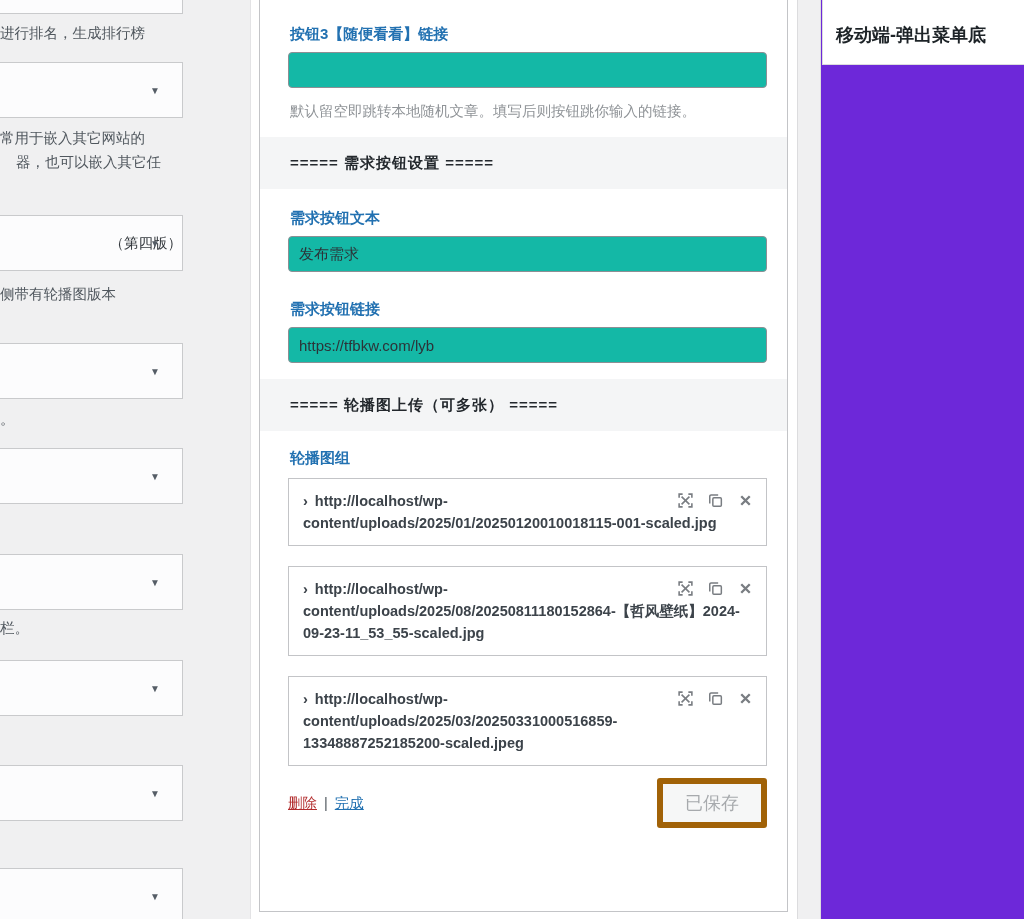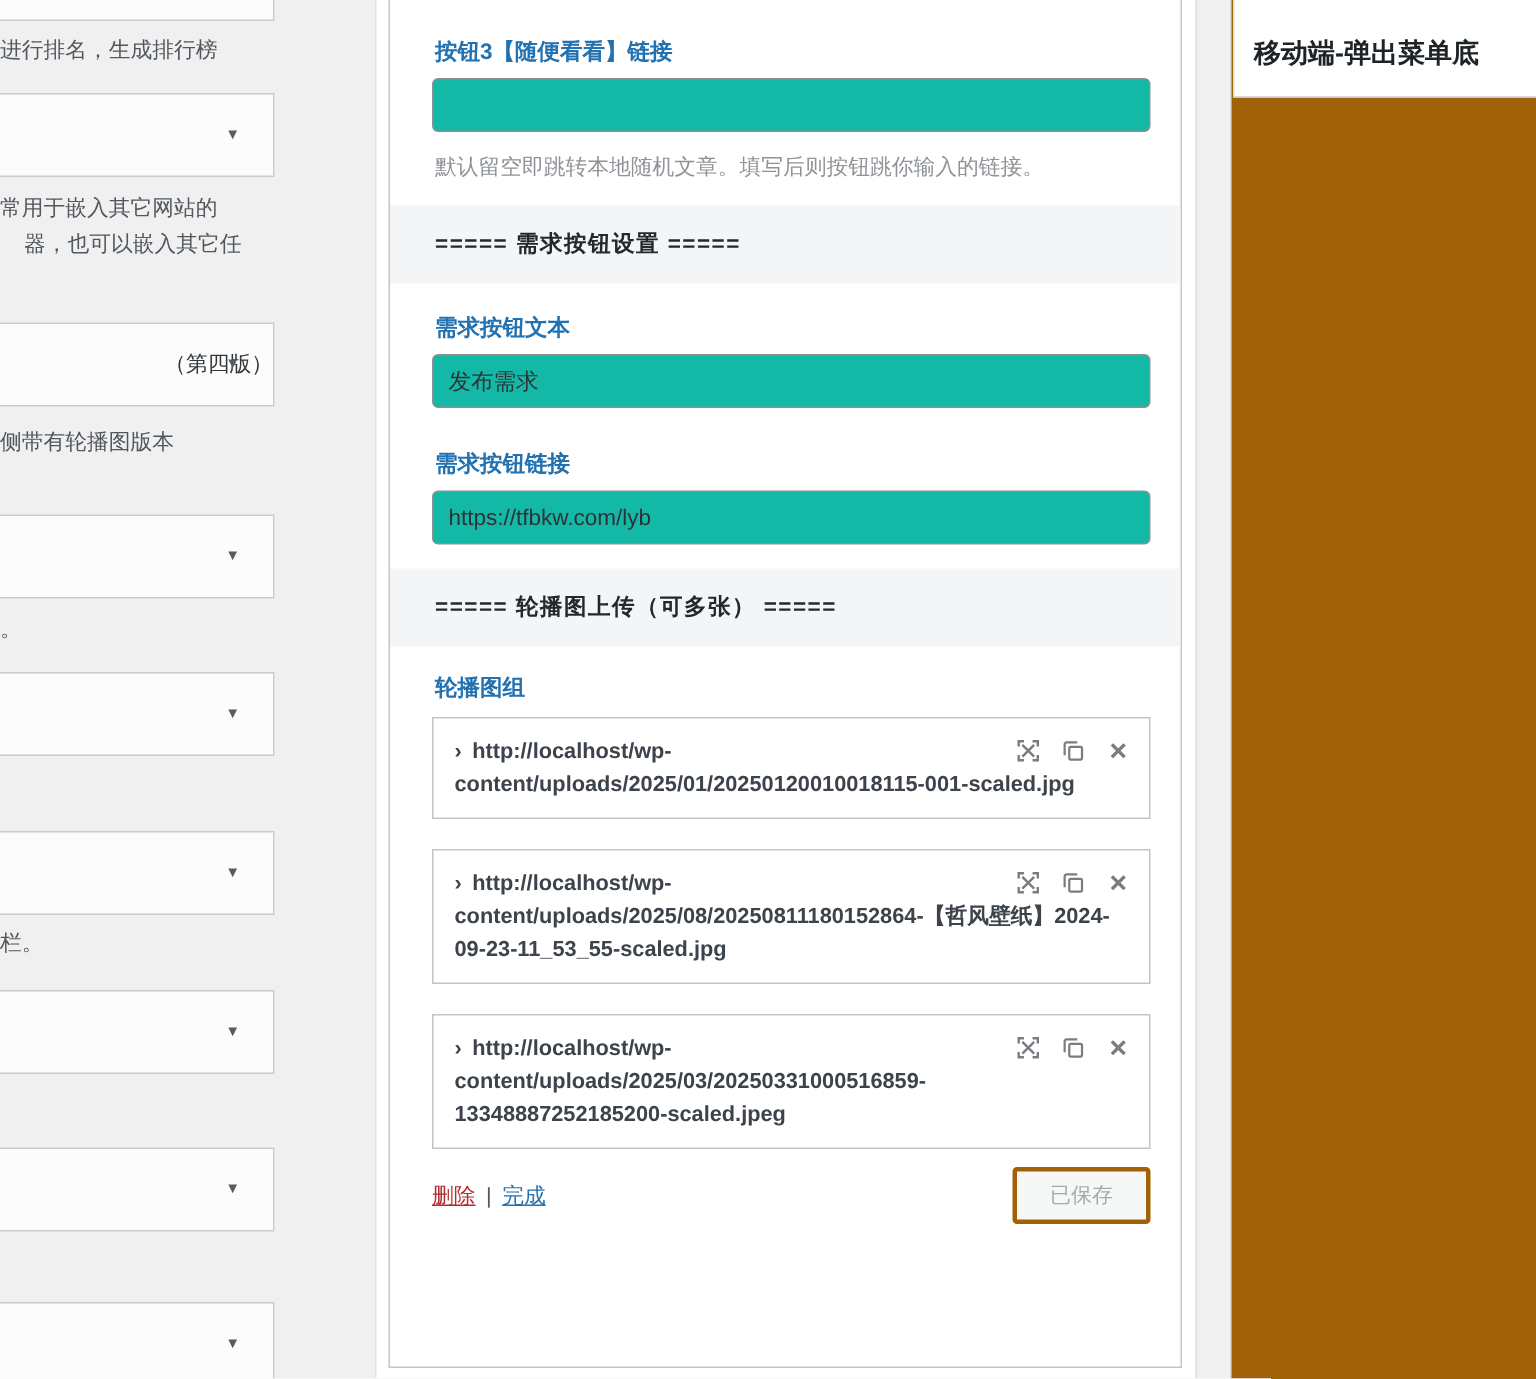--- a/index.html
+++ b/index.html
@@ -72,28 +72,28 @@
   }
   .w-actions {
     display:flex; justify-content:space-between; align-items:center;
     margin:12px 20px 0 28px;
   }
   .w-actions .links { font-size:14.5px; }
   .link-del { color:#b32d2e; text-decoration:underline; cursor:pointer; }
   .link-done { color:#2271b1; text-decoration:underline; cursor:pointer; }
   .sep { color:#50575e; margin:0 7px; }
   .w-saved {
-    background:#f6f7f7; border:3px solid #a16207; border-radius:3px;
-    color:#a7aaad; font-size:14px; padding:7px 22px;
+    background:#f6f7f7; border:6px solid #a16207; border-radius:3px;
+    color:#a7aaad; font-size:18px; padding:7px 22px;
     font-family:"Liberation Sans", sans-serif;
   }
 
   
   .right-divider { position:absolute; left:820px; top:0; width:1px; height:919px; background:#dcdcde; }
-  .right-area { position:absolute; left:821px; top:0; right:0; height:919px; background:#a16207; }
+  .right-area { position:absolute; left:821px; top:0; right:0; height:919px; background:#6d28d9; }
   .right-card {
     position:absolute; left:1px; top:-8px; width:230px; height:73px;
     background:#fff; border:1px solid #dcdcde;
   }
   .right-card .title {
     margin:30px 0 0 13px; font-weight:bold; font-size:18px; color:#1d2327; white-space:nowrap;
   }
 </style>
 </head>
 <body>

